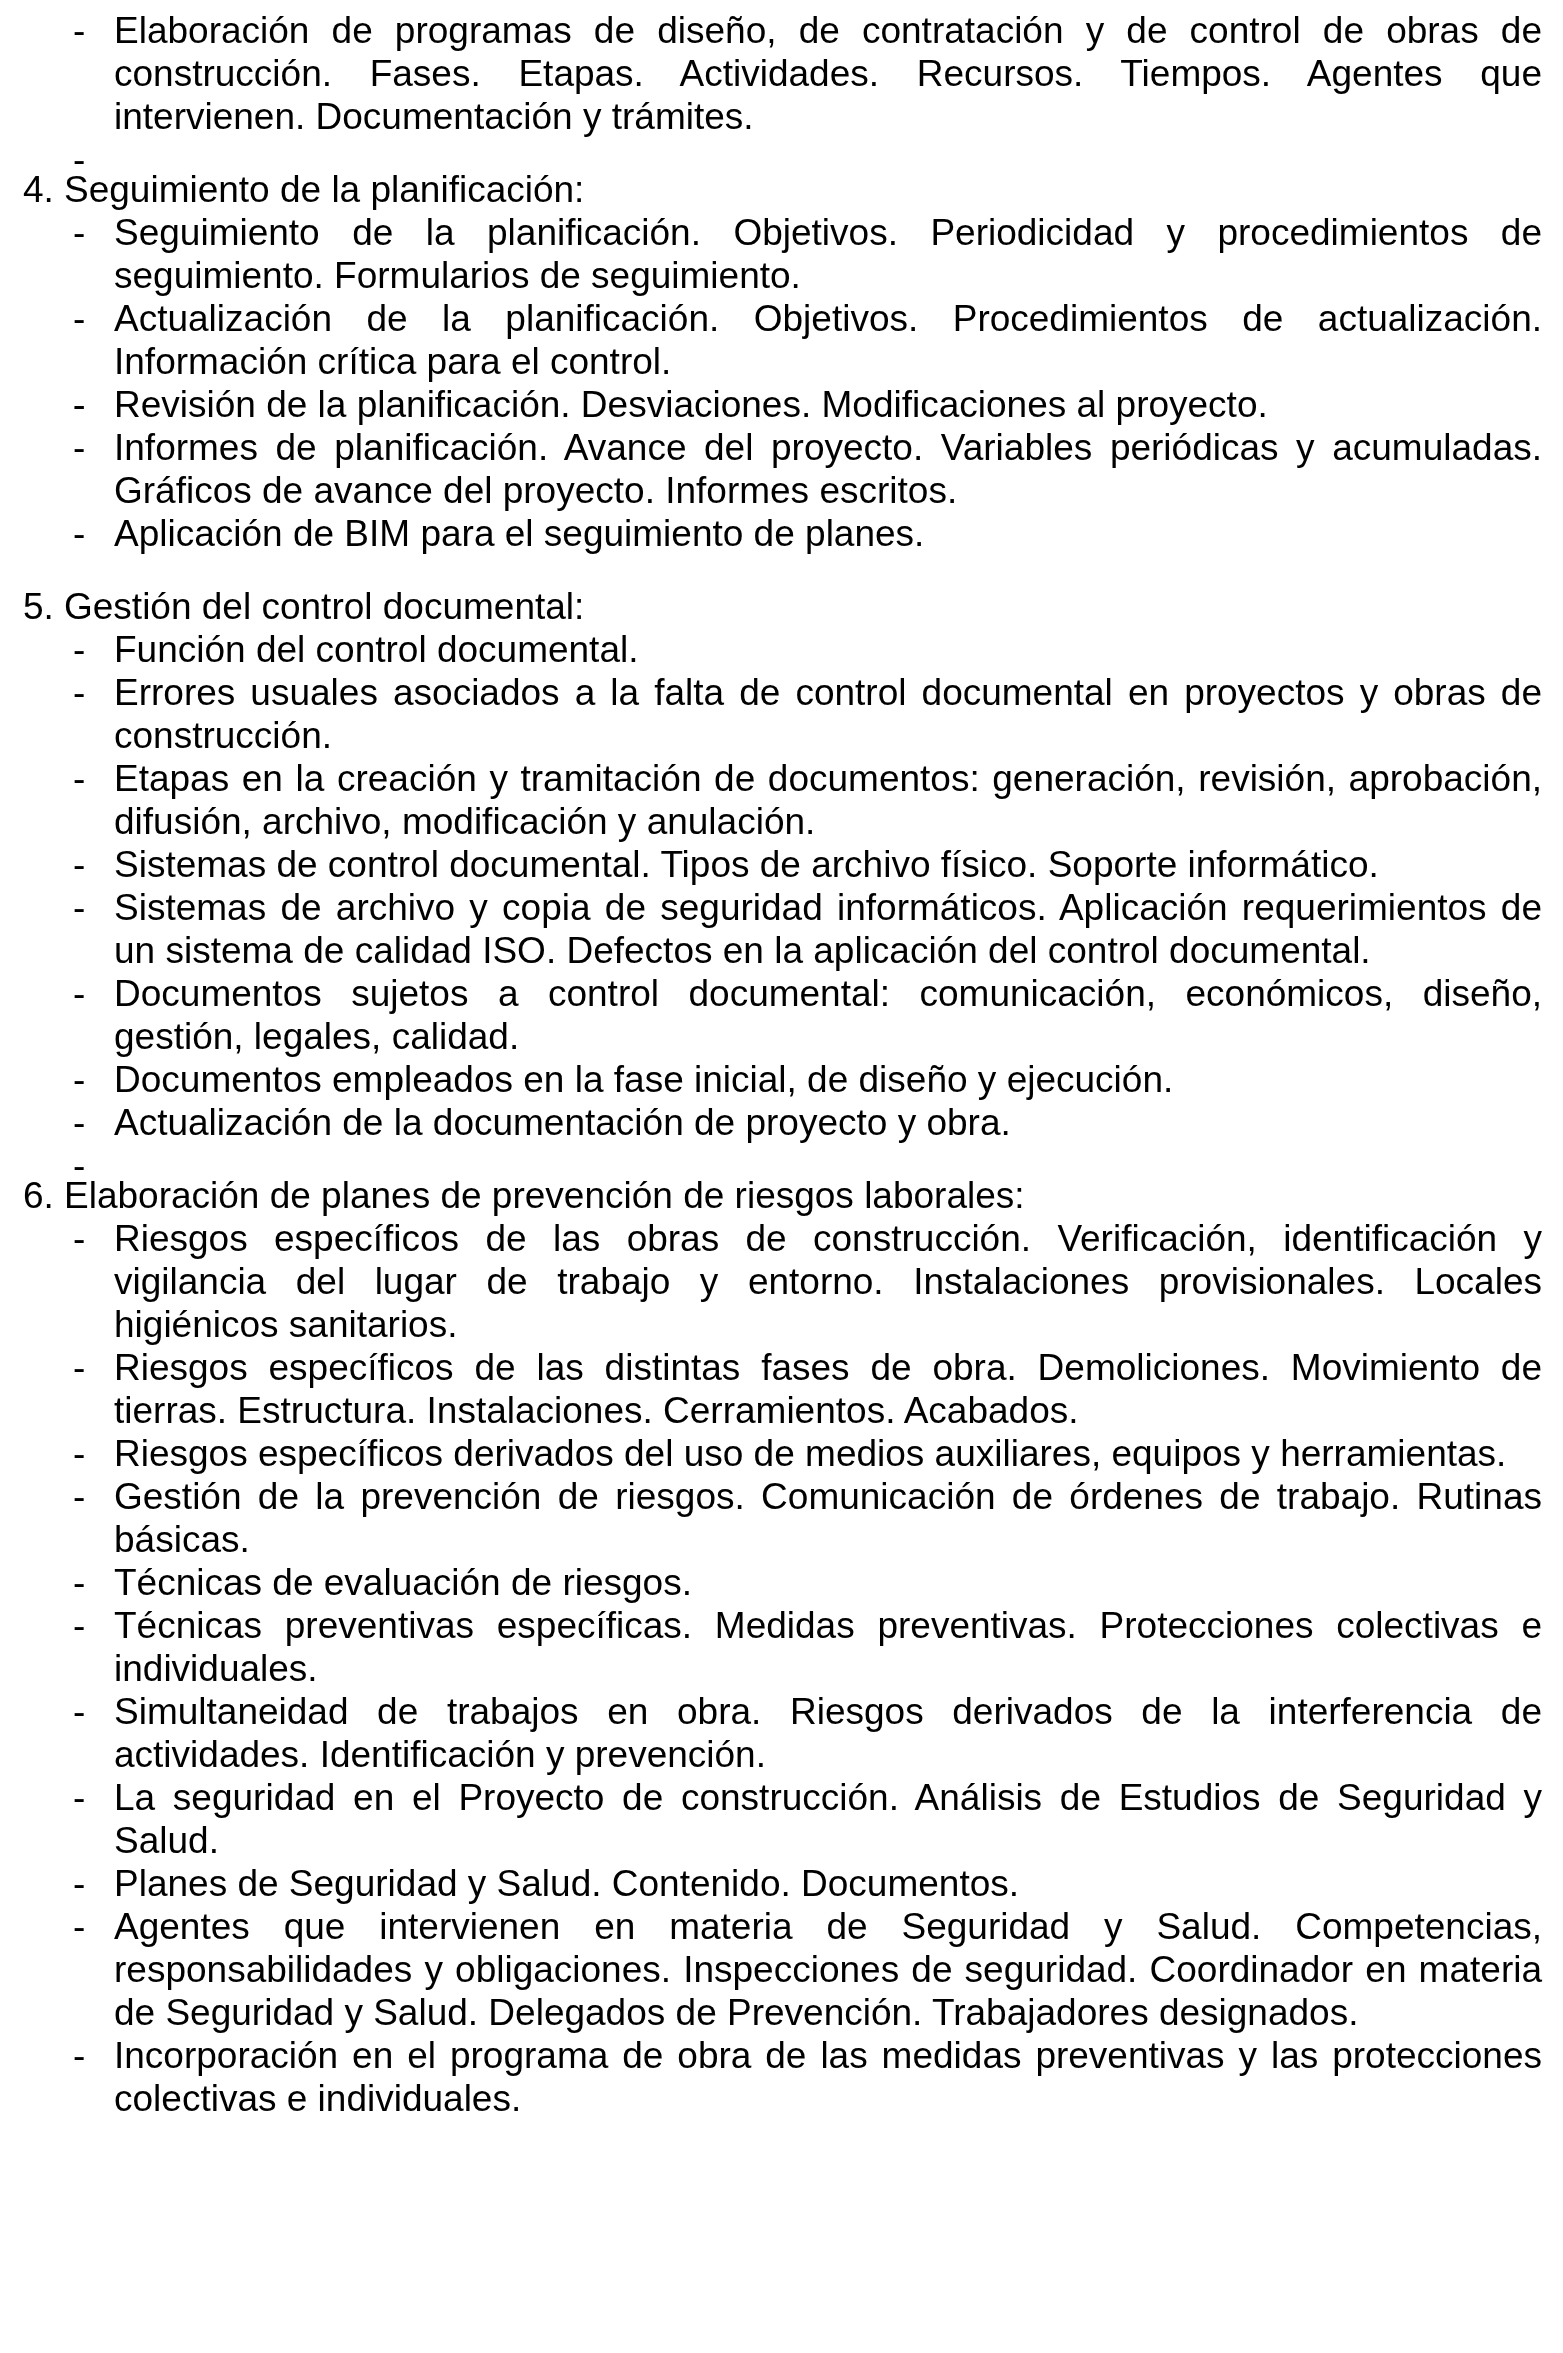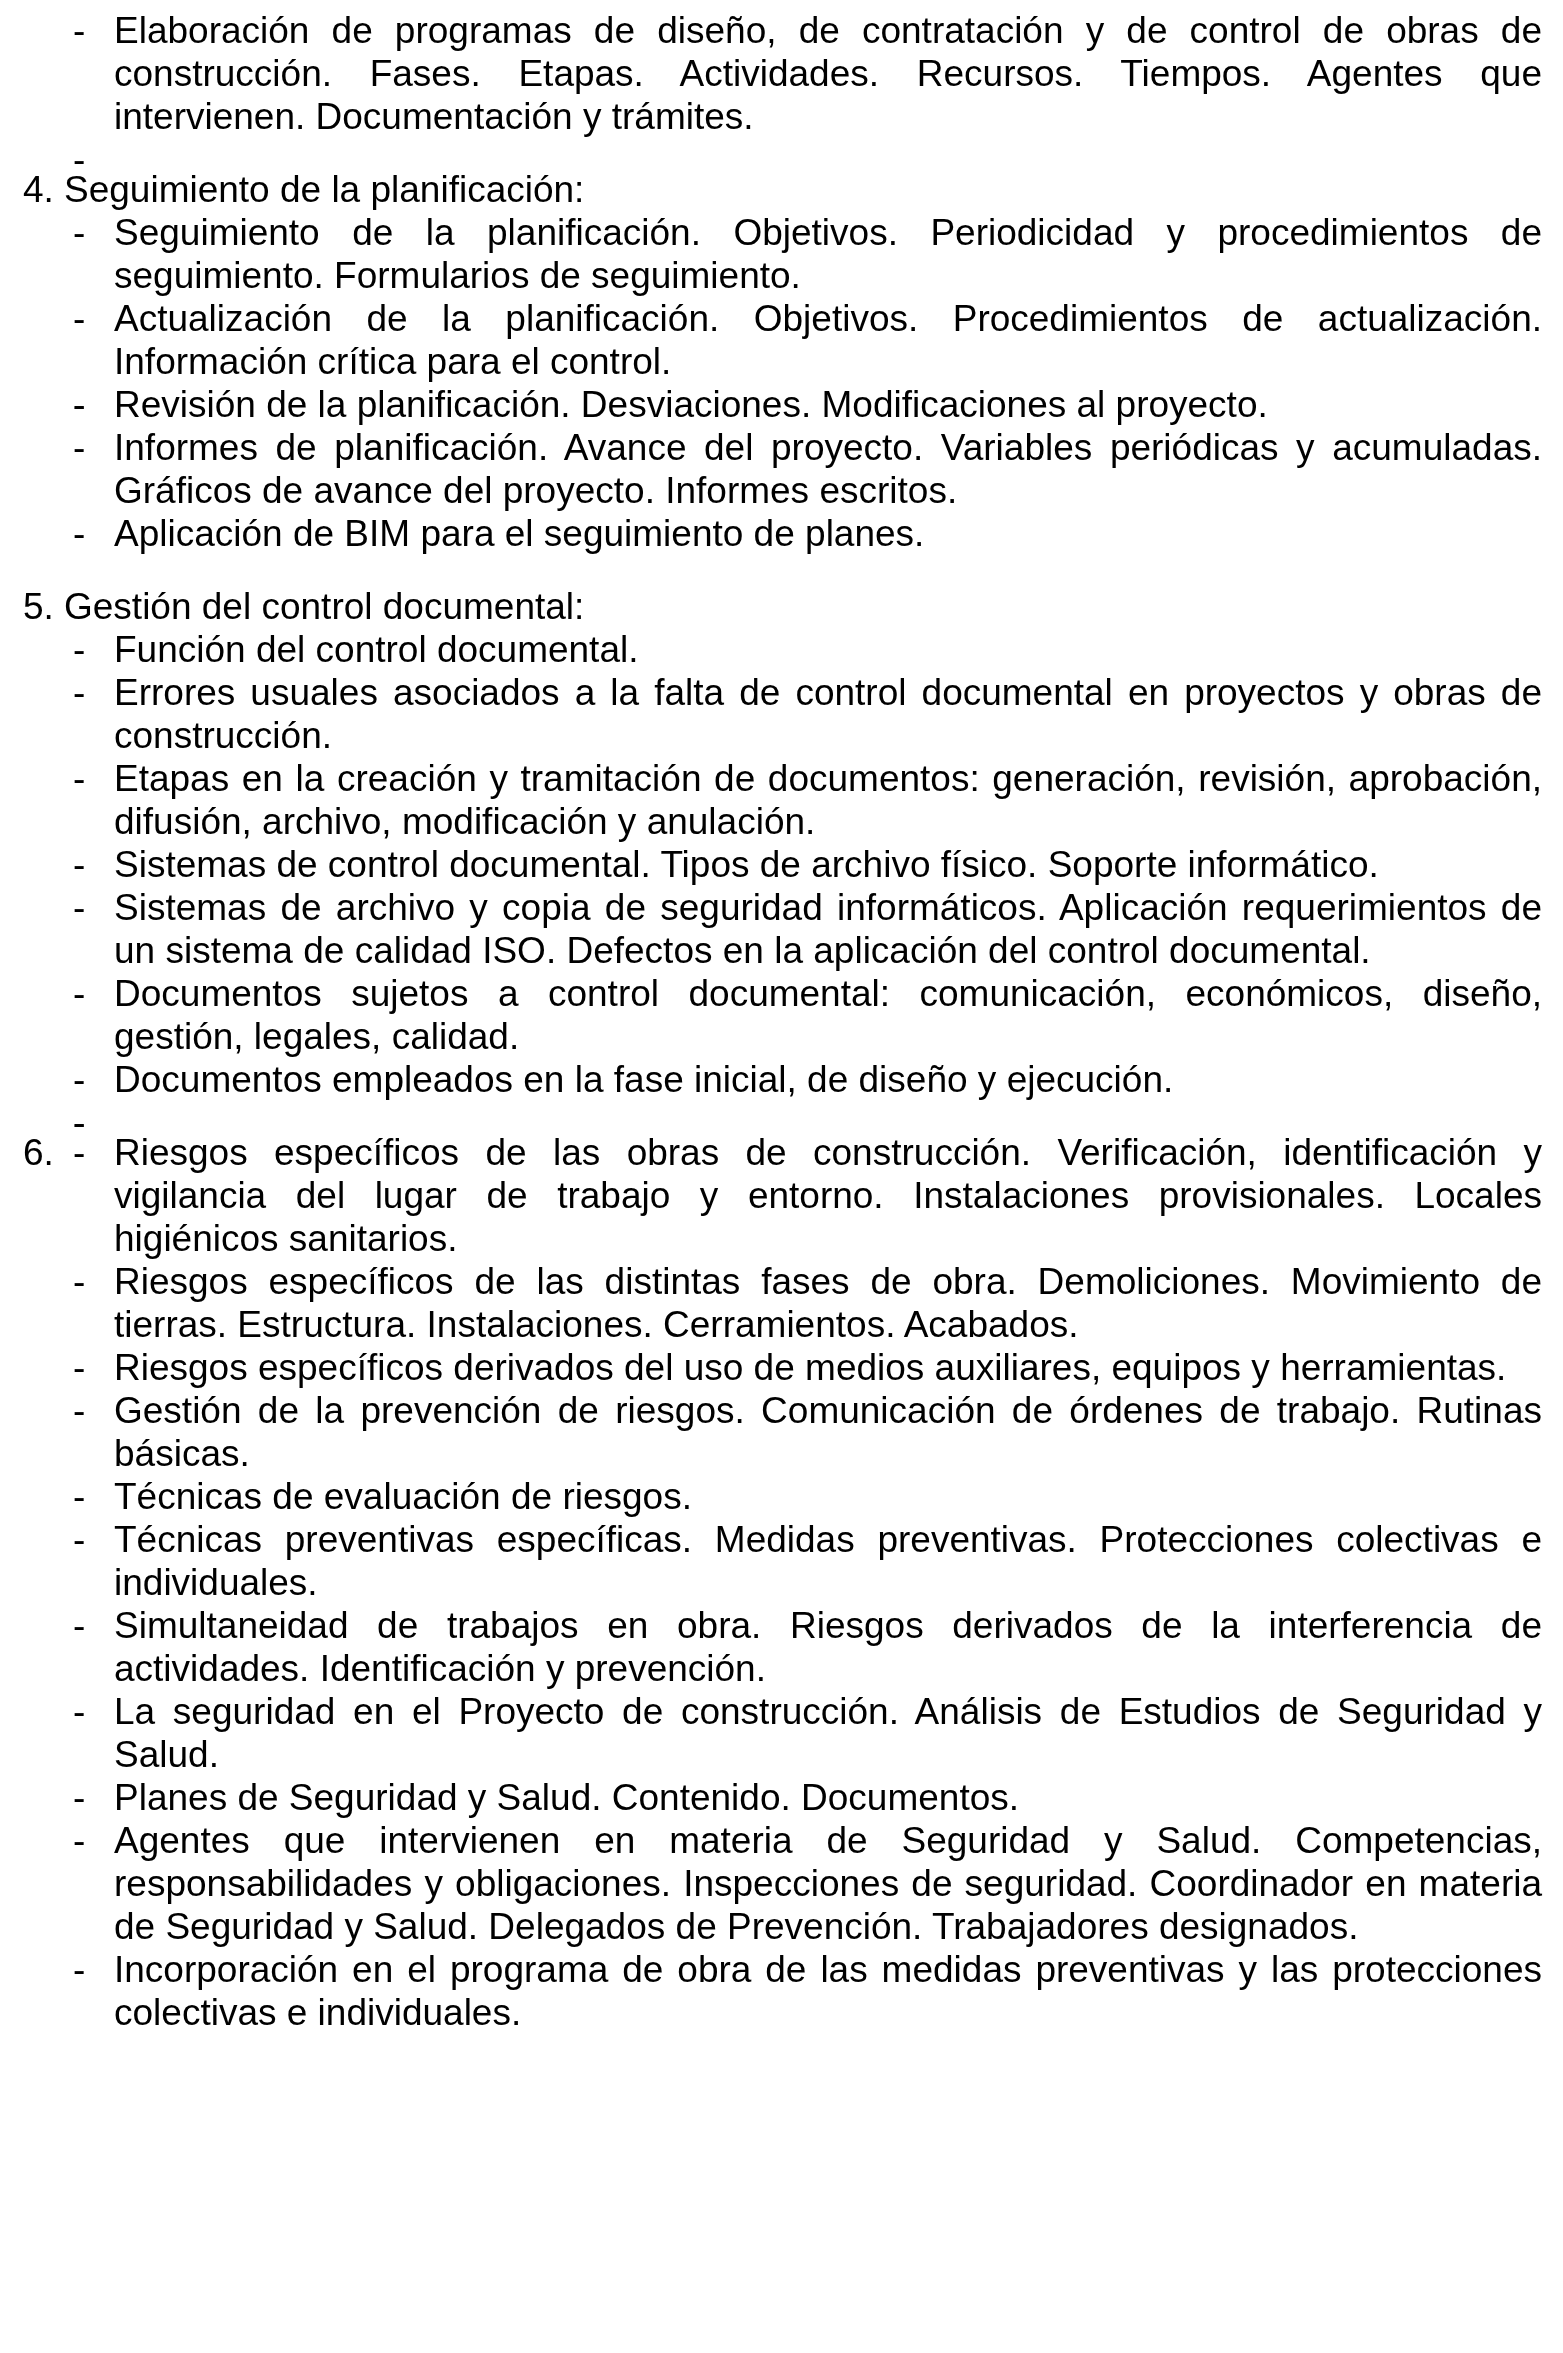--- a/index.html
+++ b/index.html
@@ -64,25 +64,25 @@
       </div>
       <div class="section numbered">
         <div class="heading"><span class="num">5.</span><span>Gestión del control documental:</span></div>
         <div class="item"><span class="dash">-</span><span>Función del control documental.</span></div>
         <div class="item"><span class="dash">-</span><span>Errores usuales asociados a la falta de control documental en proyectos y obras de construcción.</span></div>
         <div class="item"><span class="dash">-</span><span>Etapas en la creación y tramitación de documentos: generación, revisión, aprobación, difusión, archivo, modificación y anulación.</span></div>
         <div class="item"><span class="dash">-</span><span>Sistemas de control documental. Tipos de archivo físico. Soporte informático.</span></div>
         <div class="item"><span class="dash">-</span><span>Sistemas de archivo y copia de seguridad informáticos. Aplicación requerimientos de un sistema de calidad ISO. Defectos en la aplicación del control documental.</span></div>
         <div class="item"><span class="dash">-</span><span>Documentos sujetos a control documental: comunicación, económicos, diseño, gestión, legales, calidad.</span></div>
         <div class="item"><span class="dash">-</span><span>Documentos empleados en la fase inicial, de diseño y ejecución.</span></div>
-        <div class="item"><span class="dash">-</span></div>
+        <div class="item"><span class="dash">-</span><span>Actualización de la documentación de proyecto y obra.</span></div>
         <div class="item"><span class="dash">-</span></div>
       </div>
       <div class="section numbered">
-        <div class="heading"><span class="num">6.</span></div>
+        <div class="heading"><span class="num">6.</span><span>Elaboración de planes de prevención de riesgos laborales:</span></div>
         <div class="item"><span class="dash">-</span><span>Riesgos específicos de las obras de construcción. Verificación, identificación y vigilancia del lugar de trabajo y entorno. Instalaciones provisionales. Locales higiénicos sanitarios.</span></div>
         <div class="item"><span class="dash">-</span><span>Riesgos específicos de las distintas fases de obra. Demoliciones. Movimiento de tierras. Estructura. Instalaciones. Cerramientos. Acabados.</span></div>
         <div class="item"><span class="dash">-</span><span>Riesgos específicos derivados del uso de medios auxiliares, equipos y herramientas.</span></div>
         <div class="item"><span class="dash">-</span><span>Gestión de la prevención de riesgos. Comunicación de órdenes de trabajo. Rutinas básicas.</span></div>
         <div class="item"><span class="dash">-</span><span>Técnicas de evaluación de riesgos.</span></div>
         <div class="item"><span class="dash">-</span><span>Técnicas preventivas específicas. Medidas preventivas. Protecciones colectivas e individuales.</span></div>
         <div class="item"><span class="dash">-</span><span>Simultaneidad de trabajos en obra. Riesgos derivados de la interferencia de actividades. Identificación y prevención.</span></div>
         <div class="item"><span class="dash">-</span><span>La seguridad en el Proyecto de construcción. Análisis de Estudios de Seguridad y Salud.</span></div>
         <div class="item"><span class="dash">-</span><span>Planes de Seguridad y Salud. Contenido. Documentos.</span></div>
         <div class="item"><span class="dash">-</span><span>Agentes que intervienen en materia de Seguridad y Salud. Competencias, responsabilidades y obligaciones. Inspecciones de seguridad. Coordinador en materia de Seguridad y Salud. Delegados de Prevención. Trabajadores designados.</span></div>

